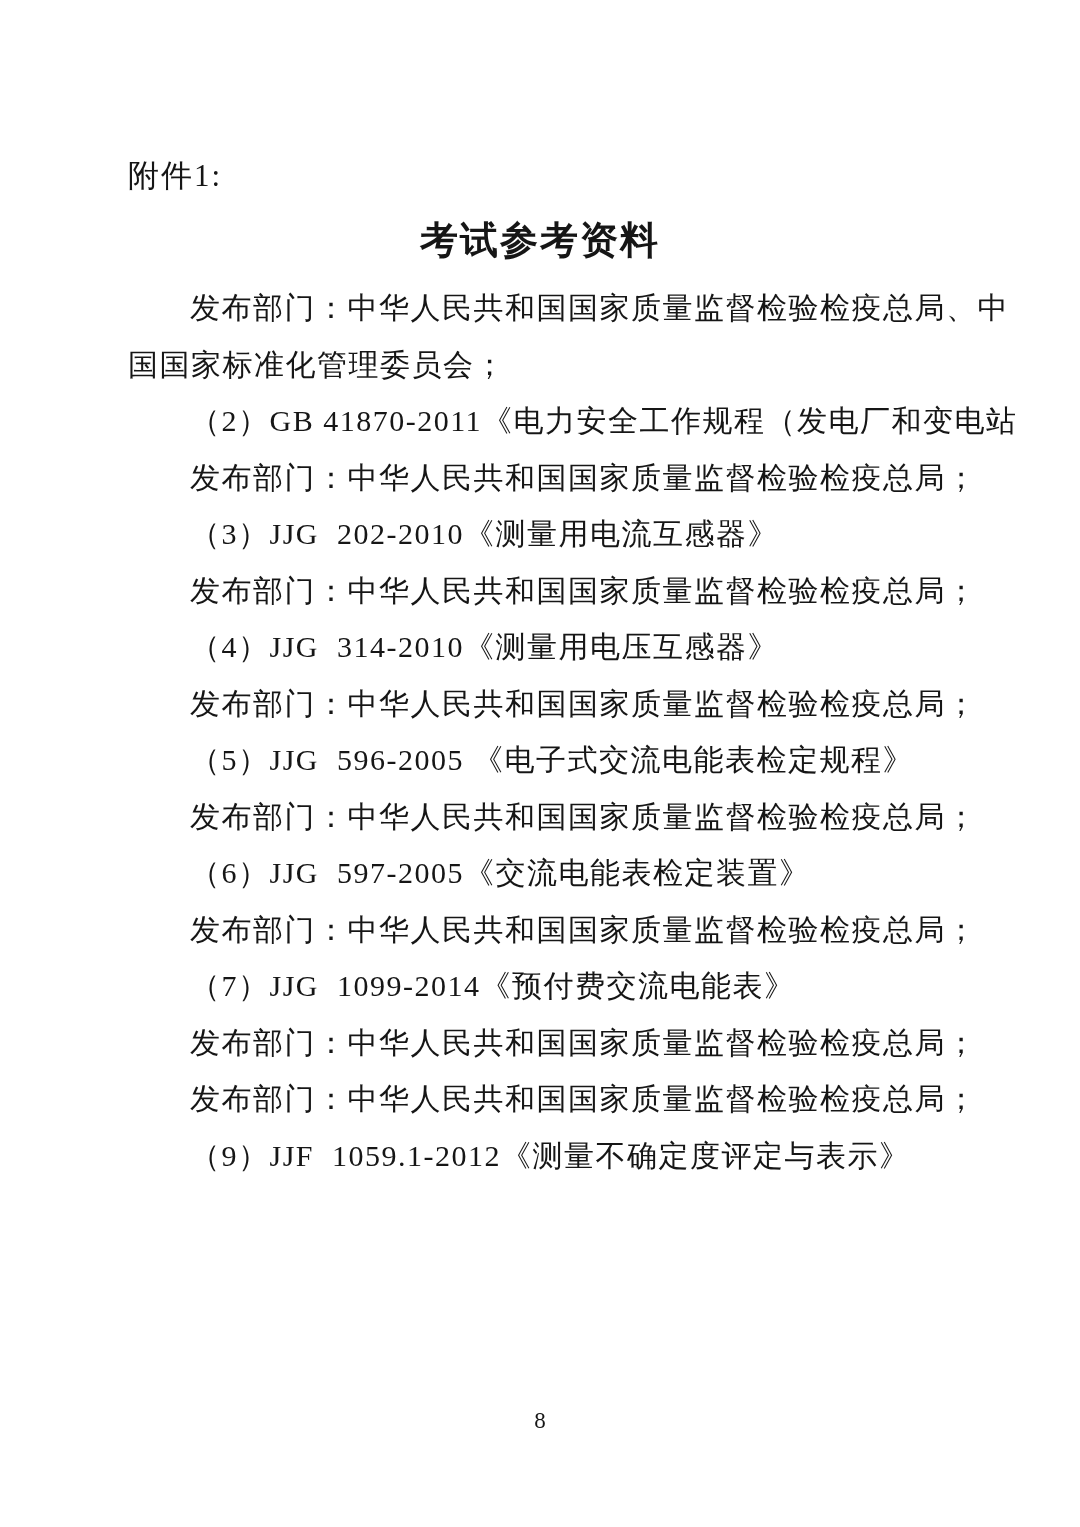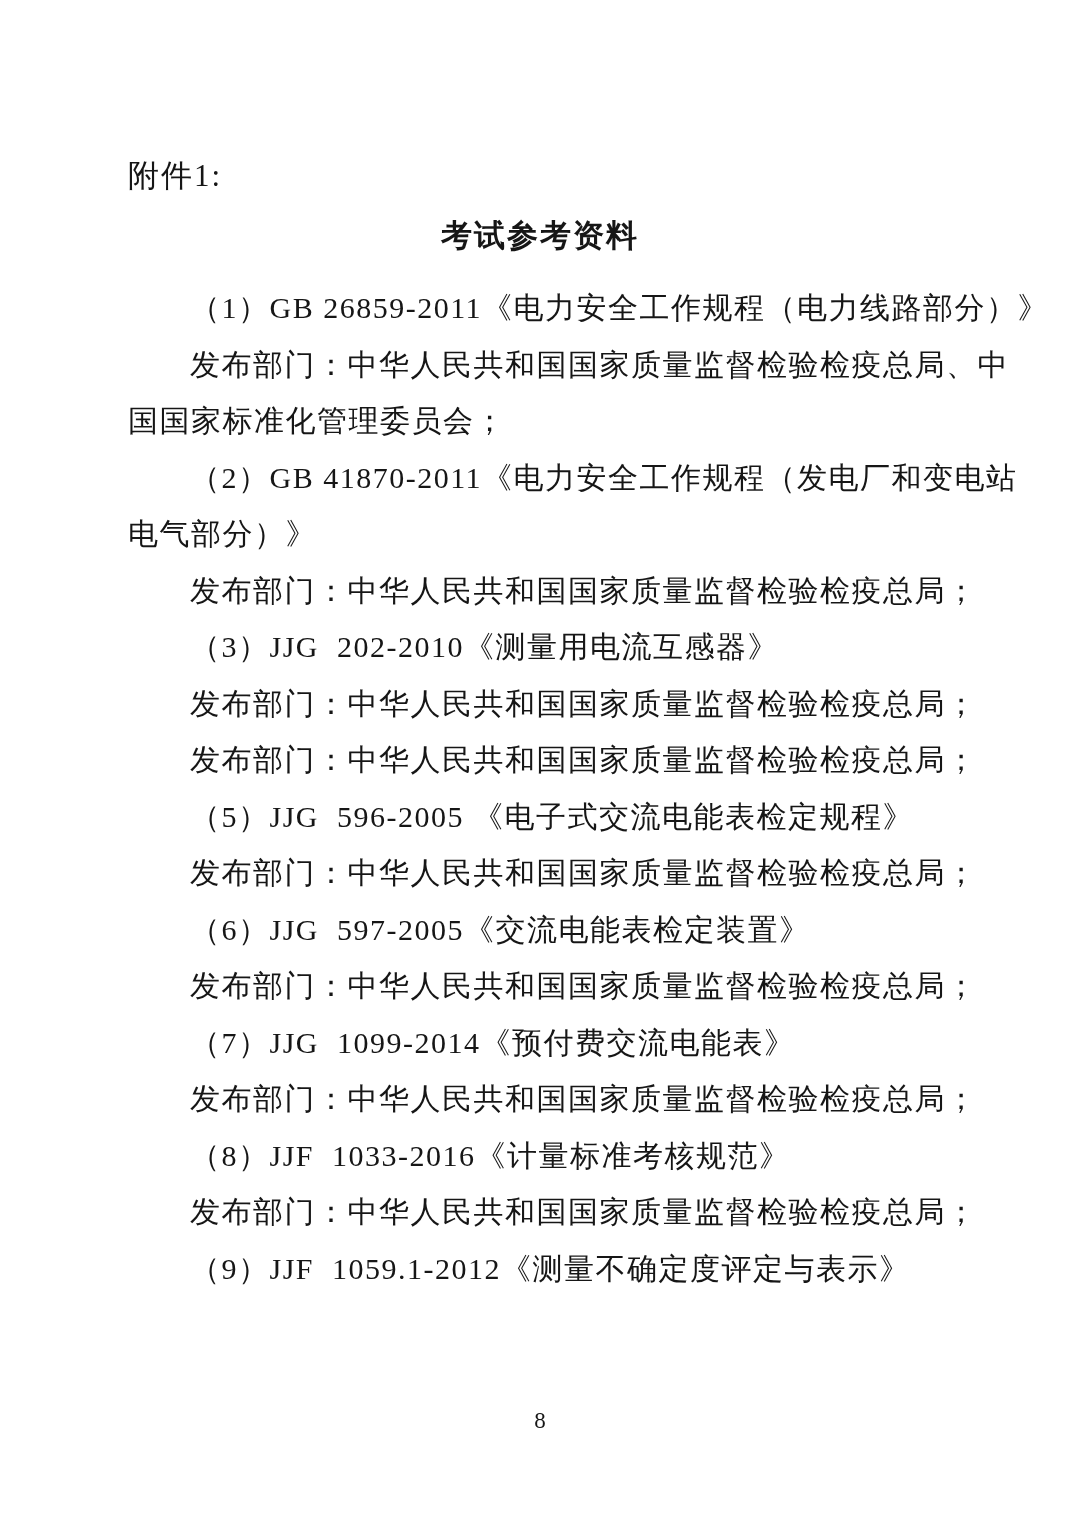--- a/index.html
+++ b/index.html
@@ -25,21 +25,21 @@
     letter-spacing: 2px;
     white-space: pre;
   }
   .doc-title {
     position: absolute;
     left: 0;
     right: 0;
     top: 215px;
     margin: 0;
     text-align: center;
-    font-size: 31px;
+    font-size: 38px;
     font-weight: bold;
     letter-spacing: 2px;
   }
   .doc-body {
     position: absolute;
     left: 128px;
     top: 280px;
     width: 832px;
     font-size: 30px;
     line-height: 56.5px;
@@ -62,34 +62,32 @@
 </style>
 </head>
 <body>
 
 <div class="page">
   <div class="attachment">附件1:</div>
 
   <h1 class="doc-title">考试参考资料</h1>
 
   <div class="doc-body">
-      <div class="line indent">（1）GB 26859-2011《电力安全工作规程（电力线路部分）》</div>
       <div class="line indent">发布部门：中华人民共和国国家质量监督检验检疫总局、中</div>
       <div class="line">国国家标准化管理委员会；</div>
       <div class="line indent">（2）GB 41870-2011《电力安全工作规程（发电厂和变电站</div>
-      <div class="line">电气部分）》</div>
       <div class="line indent">发布部门：中华人民共和国国家质量监督检验检疫总局；</div>
       <div class="line indent">（3）JJG  202-2010《测量用电流互感器》</div>
       <div class="line indent">发布部门：中华人民共和国国家质量监督检验检疫总局；</div>
+      <div class="line indent">（4）JJG  314-2010《测量用电压互感器》</div>
       <div class="line indent">发布部门：中华人民共和国国家质量监督检验检疫总局；</div>
       <div class="line indent">（5）JJG  596-2005 《电子式交流电能表检定规程》</div>
       <div class="line indent">发布部门：中华人民共和国国家质量监督检验检疫总局；</div>
       <div class="line indent">（6）JJG  597-2005《交流电能表检定装置》</div>
       <div class="line indent">发布部门：中华人民共和国国家质量监督检验检疫总局；</div>
       <div class="line indent">（7）JJG  1099-2014《预付费交流电能表》</div>
       <div class="line indent">发布部门：中华人民共和国国家质量监督检验检疫总局；</div>
-      <div class="line indent">（8）JJF  1033-2016《计量标准考核规范》</div>
       <div class="line indent">发布部门：中华人民共和国国家质量监督检验检疫总局；</div>
       <div class="line indent">（9）JJF  1059.1-2012《测量不确定度评定与表示》</div>
     </div>
 
   <div class="footer">8</div>
 </div>
 
 </body></html>

